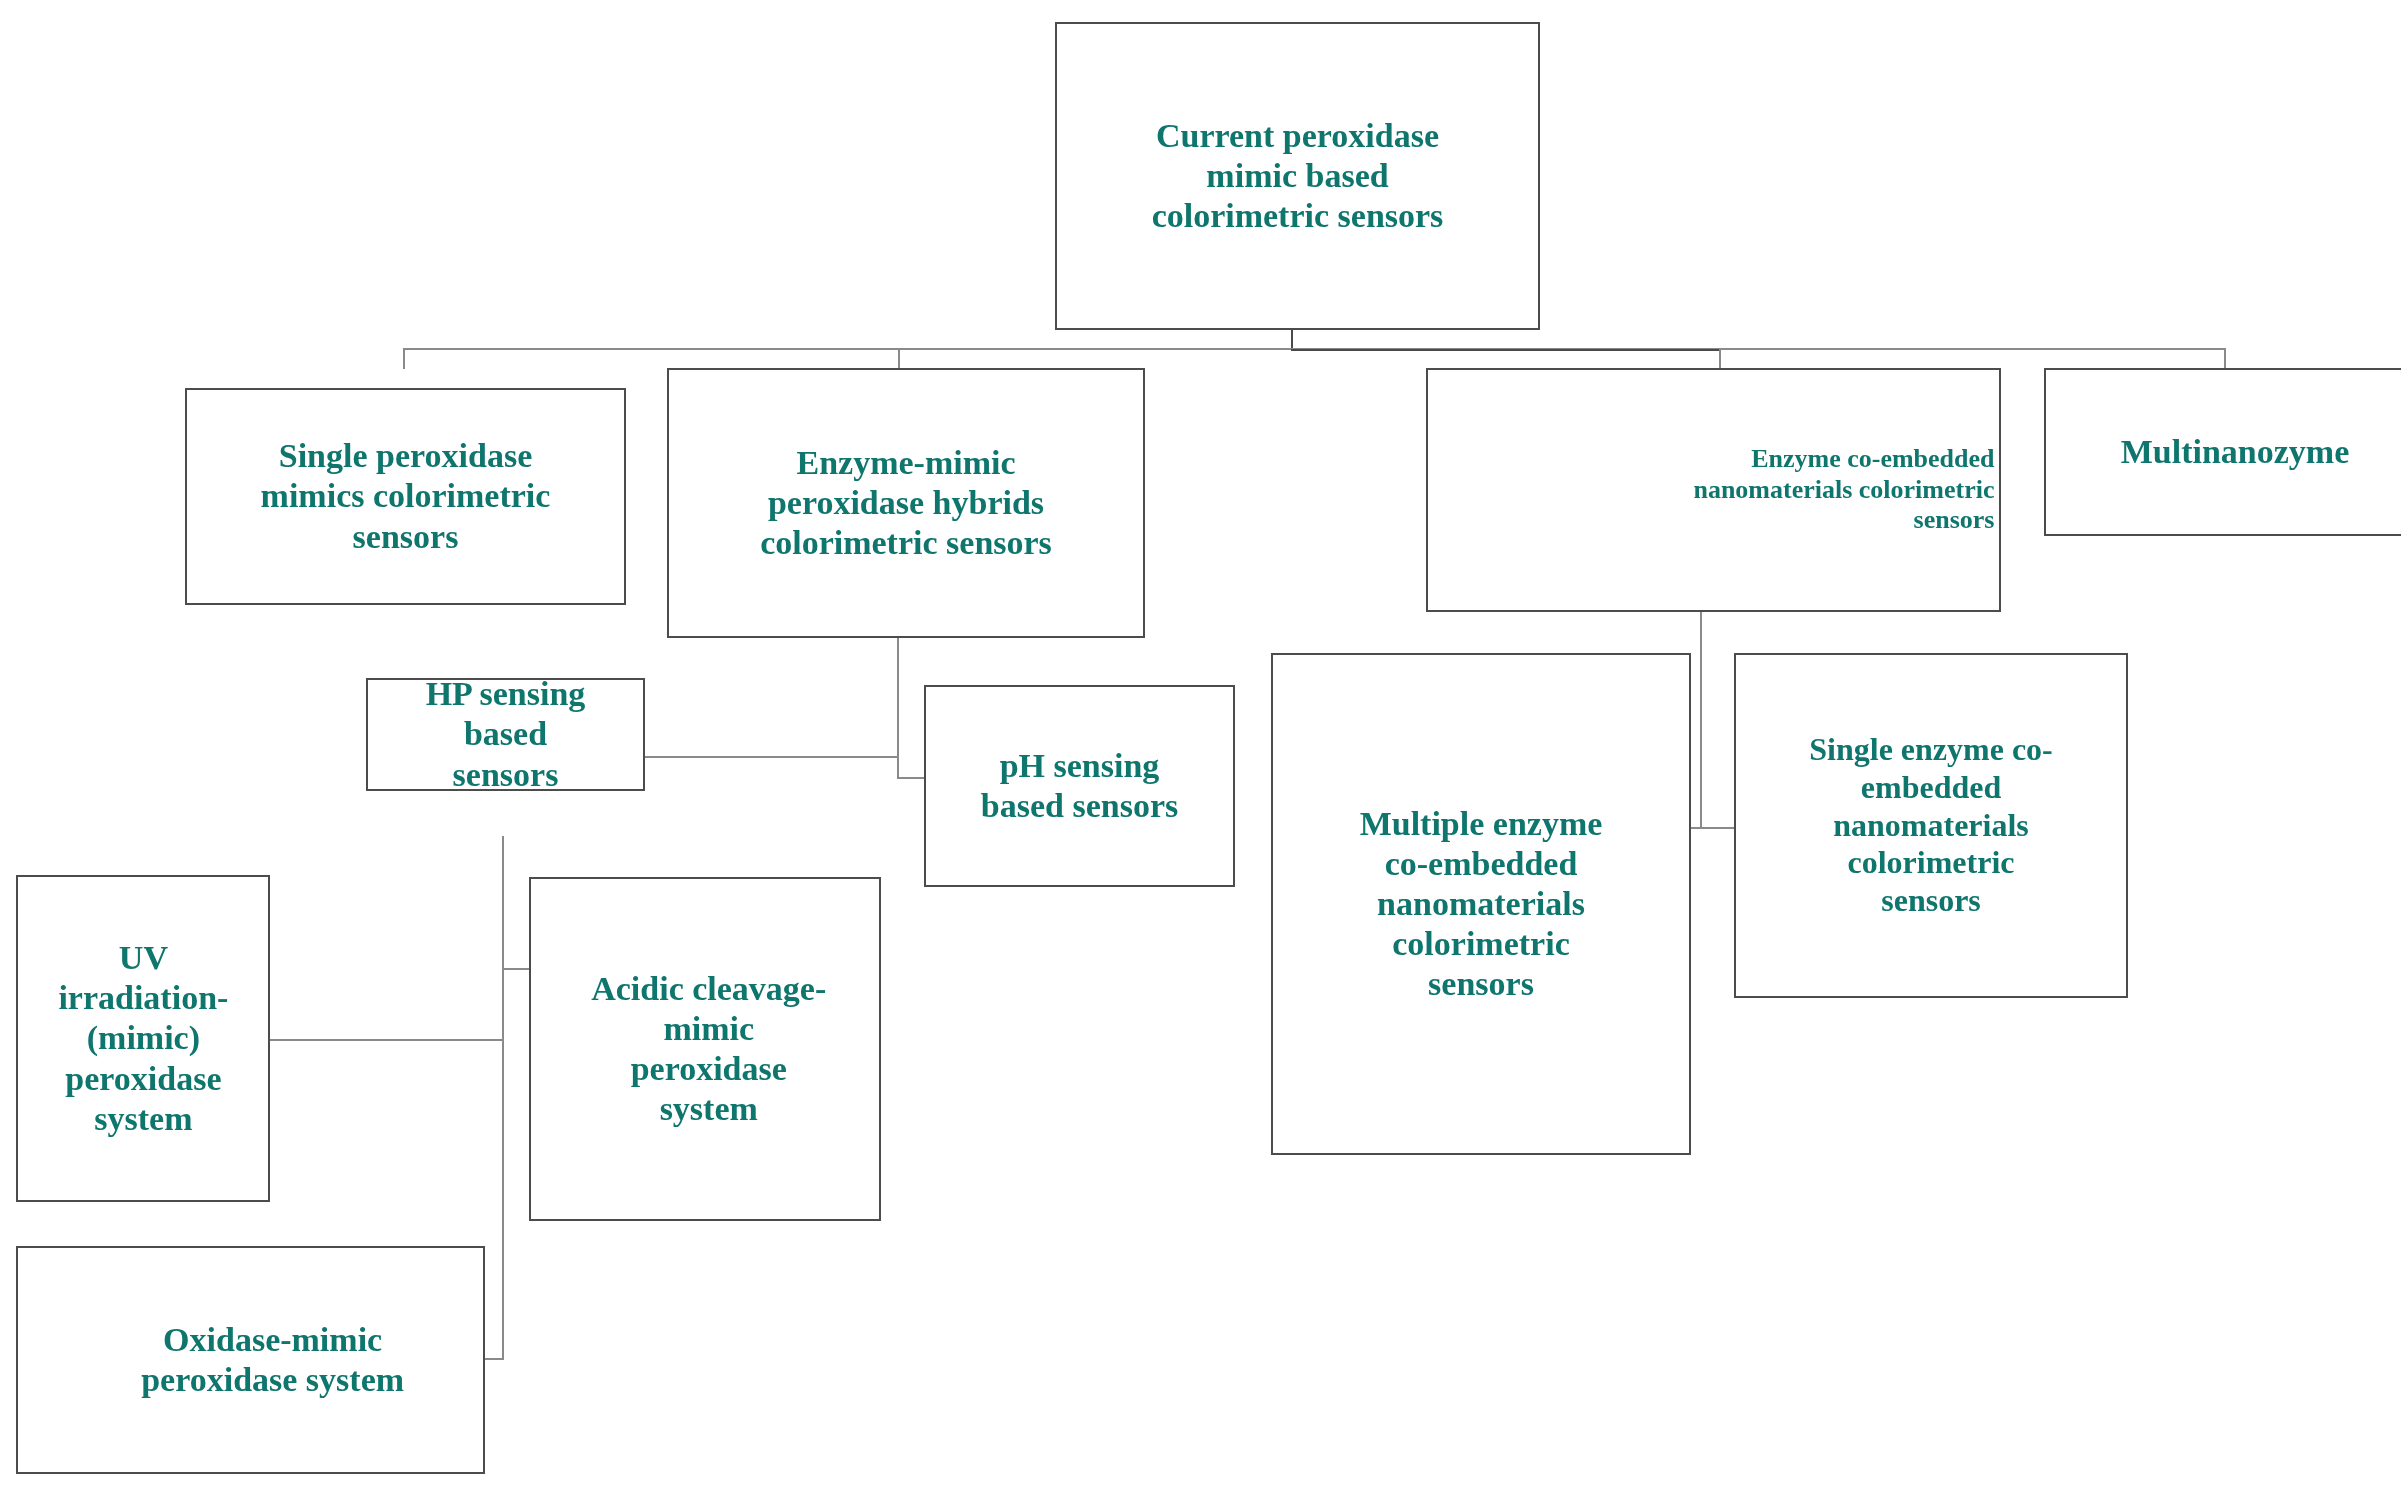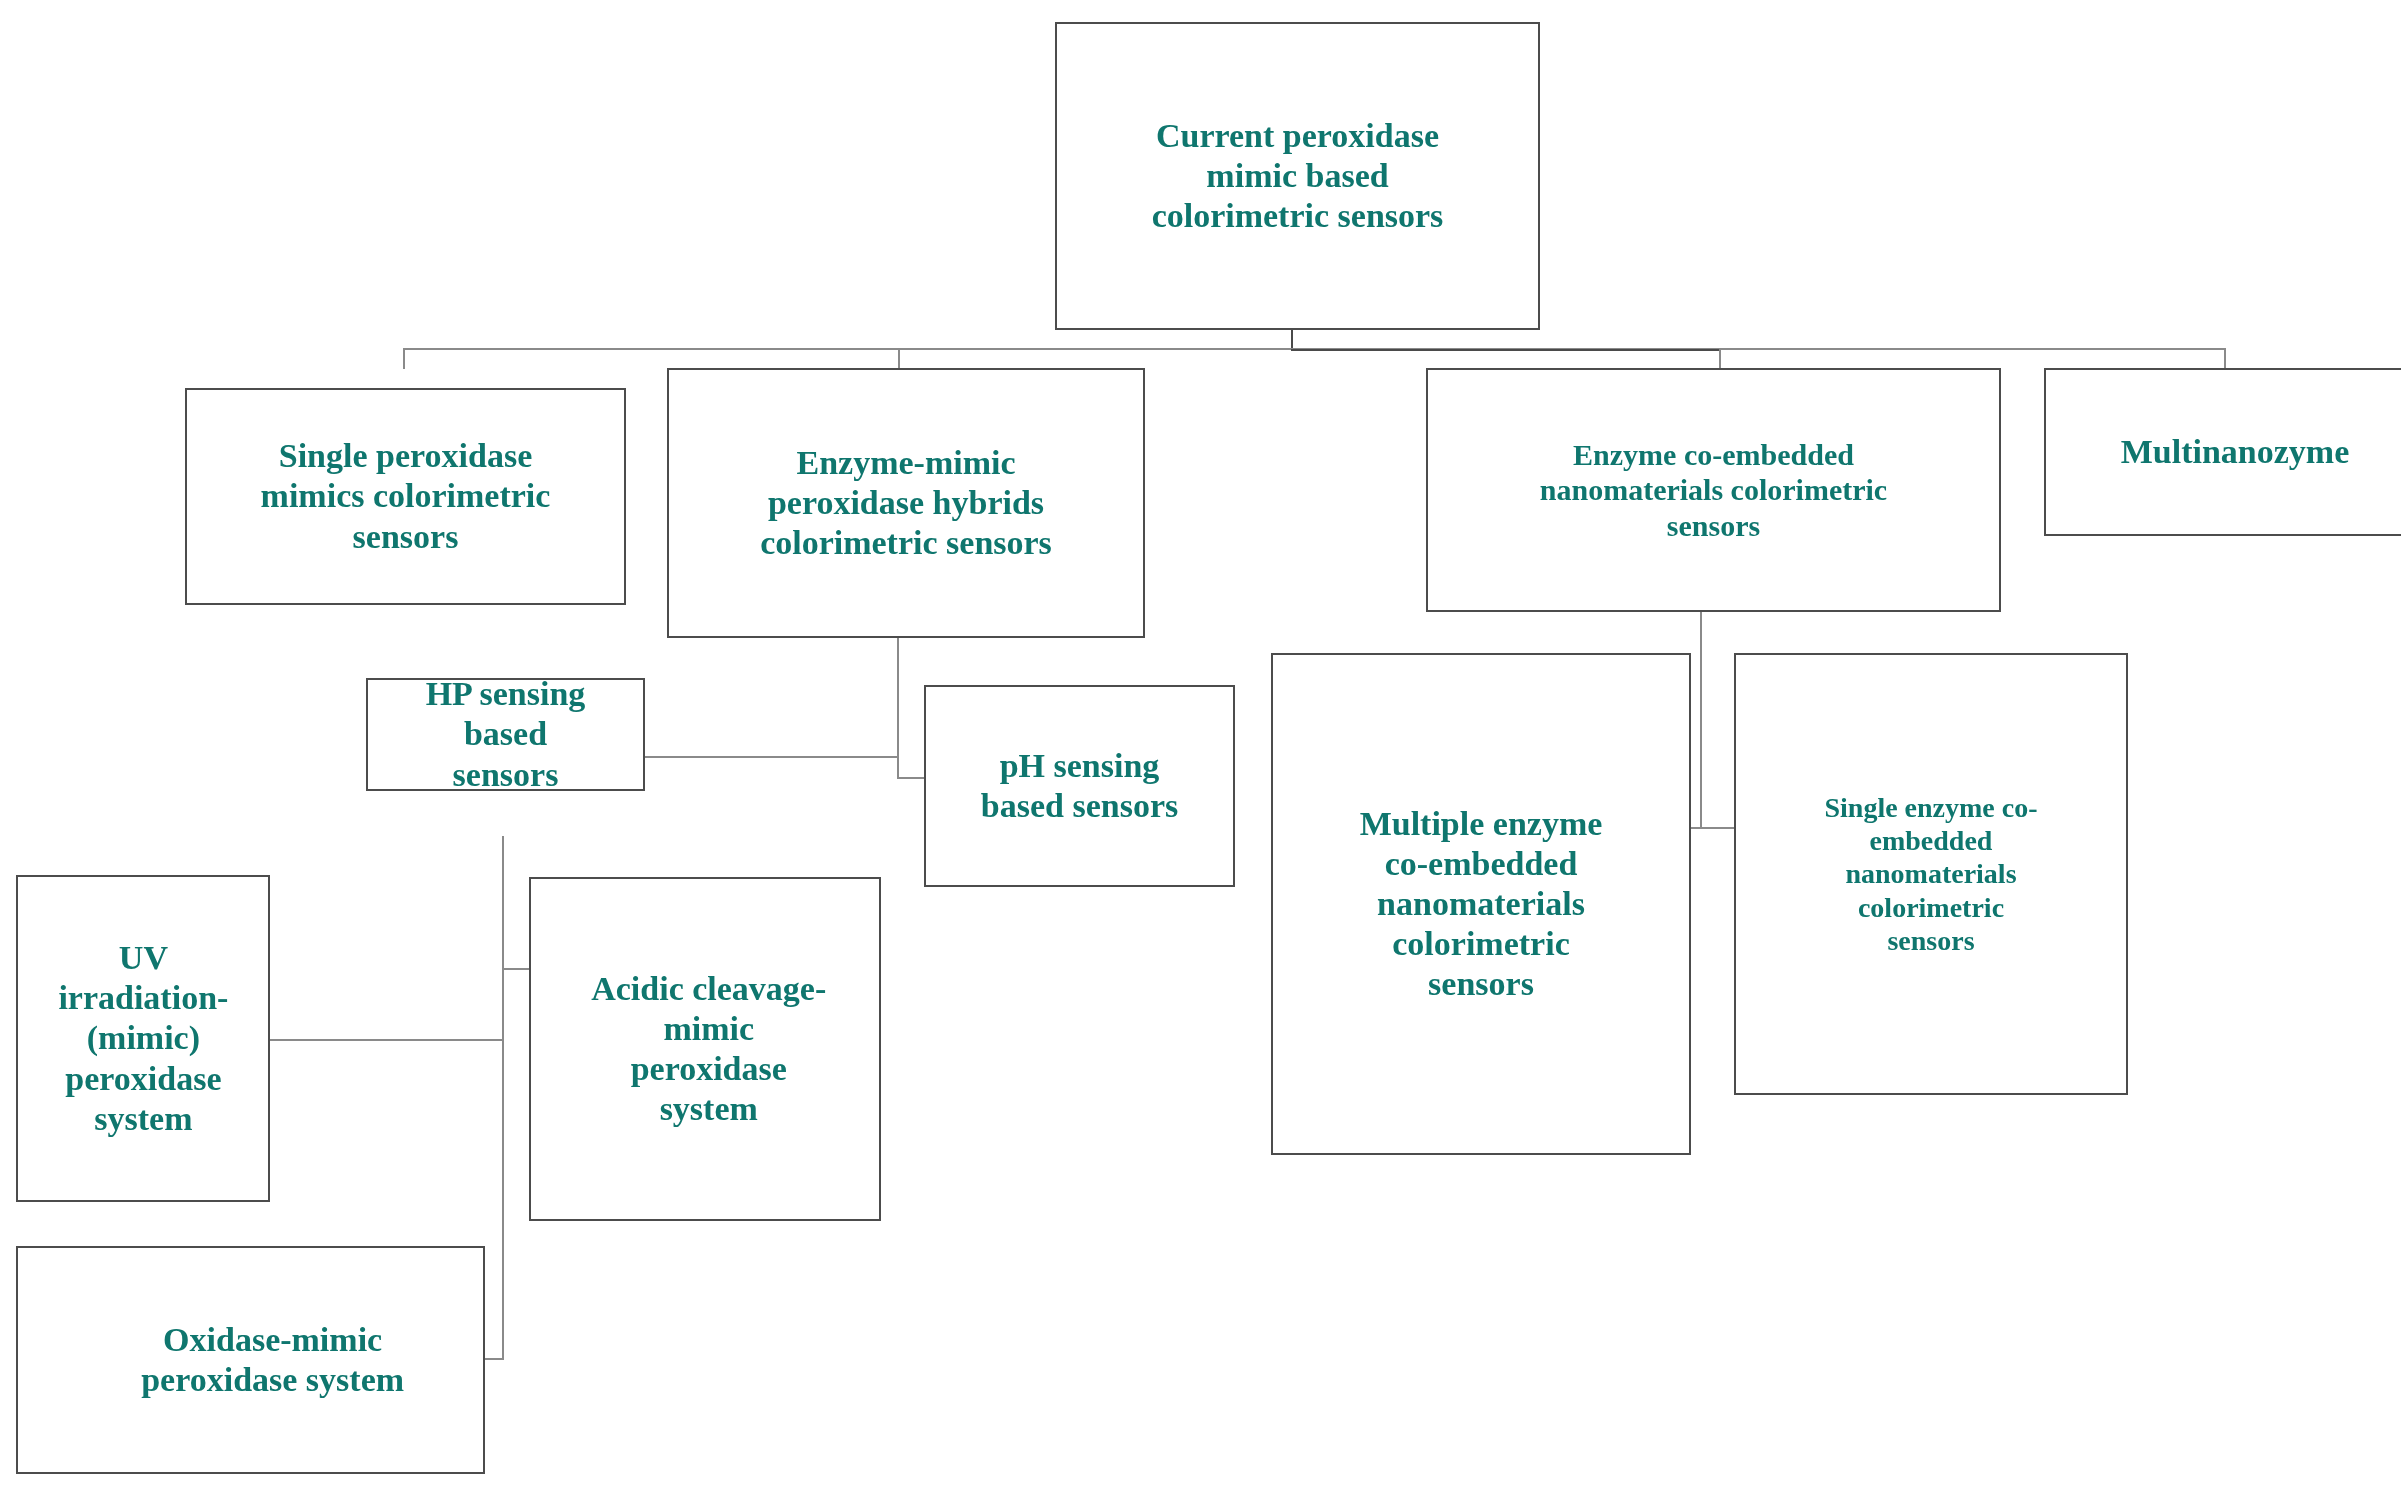--- a/index.html
+++ b/index.html
@@ -94,21 +94,21 @@
 mimics colorimetric
 sensors</span>
   </div>
 
   <div class="node" style="left:667px; top:368px; width:478px; height:270px; font-size:34px;">
     <span class="label">Enzyme-mimic
 peroxidase hybrids
 colorimetric sensors</span>
   </div>
 
-  <div class="node" style="left:1426px; top:368px; width:575px; height:244px; font-size:30px;">
+  <div class="node" style="left:1426px; top:368px; width:575px; height:244px; font-size:26px;text-align:right;">
     <span class="label">Enzyme co-embedded
 nanomaterials colorimetric
 sensors</span>
   </div>
 
   <div class="node" style="left:2044px; top:368px; width:382px; height:168px; font-size:34px;">
     <span class="label">Multinanozyme</span>
   </div>
 
   <div class="node" style="left:366px; top:678px; width:279px; height:113px; font-size:34px;">
@@ -123,21 +123,21 @@
   </div>
 
   <div class="node" style="left:1271px; top:653px; width:420px; height:502px; font-size:34px;">
     <span class="label">Multiple enzyme
 co-embedded
 nanomaterials
 colorimetric
 sensors</span>
   </div>
 
-  <div class="node" style="left:1734px; top:653px; width:394px; height:442px; font-size:28px;">
+  <div class="node" style="left:1734px; top:653px; width:394px; height:345px; font-size:32px;">
     <span class="label">Single enzyme co-
 embedded
 nanomaterials
 colorimetric
 sensors</span>
   </div>
 
   <div class="node" style="left:16.4px; top:875px; width:254px; height:327px; font-size:34px;">
     <span class="label">UV
 irradiation-

